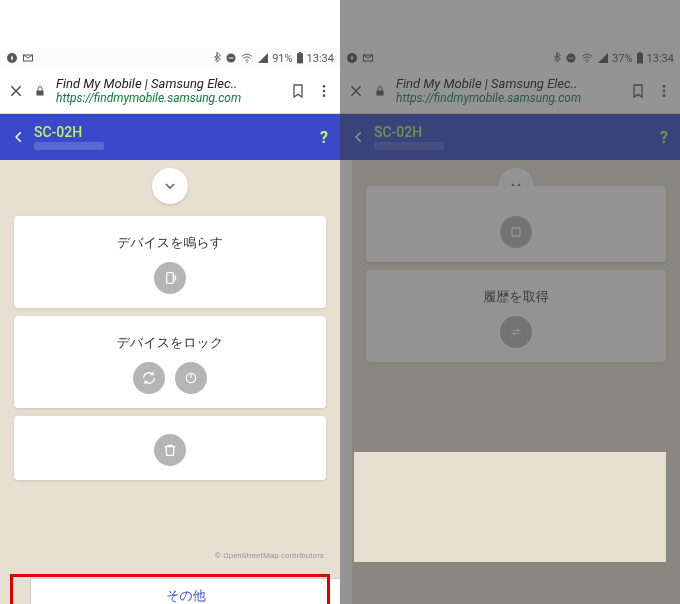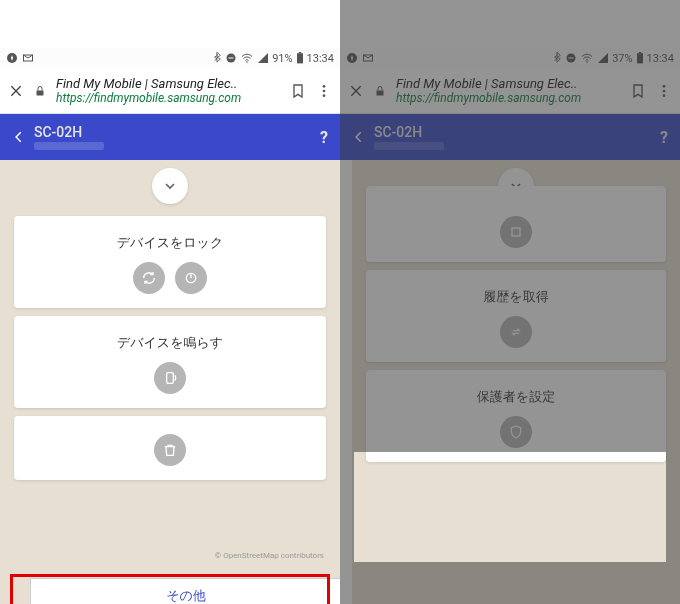--- a/index.html
+++ b/index.html
@@ -5,21 +5,21 @@
 * { margin: 0; padding: 0; box-sizing: border-box; font-family: -apple-system, BlinkMacSystemFont, "Segoe UI", Roboto, sans-serif; }
 body { display: flex; width: 680px; height: 604px; background: #fff; }
 .phone { width: 340px; height: 604px; position: relative; overflow: hidden; }
 .status-bar { height: 20px; background: #fcfcfc; display: flex; align-items: center; justify-content: space-between; padding: 0 6px; font-size: 11px; color: #555; margin-top: 48px; }
 .status-left { display: flex; gap: 4px; align-items: center; }
 .status-right { display: flex; gap: 3px; align-items: center; }
 .browser-bar { height: 46px; background: #fff; display: flex; align-items: center; padding: 0 8px; gap: 10px; border-bottom: 1px solid #e0e0e0; }
 .url-area { flex: 1; display: flex; flex-direction: column; justify-content: center; overflow: hidden; font-style: italic; }
 .url-title { font-size: 13px; color: #222; white-space: nowrap; overflow: hidden; text-overflow: ellipsis; }
 .url-sub { font-size: 12px; color: #0a7d3a; white-space: nowrap; }
-.app-header { height: 46px; background: #3949ca; display: flex; align-items: center; padding: 0 12px; color: #e5e5e5; justify-content: space-between; }
+.app-header { height: 46px; background: #3949ca; display: flex; align-items: center; padding: 0 12px; color: #bef264; justify-content: space-between; }
 .app-header-left { display: flex; align-items: center; gap: 8px; }
 .device-name { font-size: 14px; font-weight: 500; }
 .device-sub { height: 8px; width: 70px; background: #5a68d4; border-radius: 2px; margin-top: 2px; }
 .content { position: relative; height: calc(604px - 20px - 46px - 46px - 32px); background: #e8dfd3; background-image: linear-gradient(rgba(232,223,211,0.8), rgba(232,223,211,0.8)); display: flex; flex-direction: column; align-items: center; padding: 8px 14px; gap: 8px; }
 .collapse-btn { width: 36px; height: 36px; background: #fff; border-radius: 50%; display: flex; align-items: center; justify-content: center; box-shadow: 0 1px 3px rgba(0,0,0,0.15); margin-bottom: 4px; }
 .card { width: 100%; background: #fff; border-radius: 4px; box-shadow: 0 1px 3px rgba(0,0,0,0.12); padding: 18px 0 14px; display: flex; flex-direction: column; align-items: center; gap: 10px; }
 .card-title { font-size: 13px; color: #333; }
 .icon-row { display: flex; gap: 10px; }
 .icon-circle { width: 32px; height: 32px; background: #b5b5b5; border-radius: 50%; display: flex; align-items: center; justify-content: center; }
 .other-btn { width: calc(100% - 28px); position: absolute; bottom: 6px; left: 30px; background: #fff; border: 1px solid #ccc; height: 36px; display: flex; align-items: center; justify-content: center; font-size: 13px; color: #3949ca; }
@@ -130,44 +130,44 @@
   </div>
 
   <div class="content">
     <div class="collapse-btn">
       <svg width="16" height="16" viewBox="0 0 24 24">
           <path d="M6 9l6 6 6-6" fill="none" stroke="#666" stroke-width="2.5"></path>
         </svg>
     </div>
 
     <div class="card">
+      <div class="card-title">デバイスを鳴らす</div>
+      <div class="icon-row">
+        <div class="icon-circle">
+            <svg width="16" height="16" viewBox="0 0 24 24">
+              <rect x="7" y="4" width="10" height="16" rx="2" fill="none" stroke="#fff" stroke-width="2"></rect>
+              <path d="M19 8c2 2 2 6 0 8" fill="none" stroke="#fff" stroke-width="2"></path>
+            </svg>
+          </div>
+      </div>
+    </div>
+
+    <div class="card">
       <div class="card-title">デバイスをロック</div>
       <div class="icon-row">
         <div class="icon-circle">
             <svg width="16" height="16" viewBox="0 0 24 24">
               <path d="M4 12a8 8 0 0114-5M20 12a8 8 0 01-14 5" fill="none" stroke="#fff" stroke-width="2"></path>
               <path d="M18 3v4h-4M6 21v-4h4" fill="none" stroke="#fff" stroke-width="2"></path>
             </svg>
           </div>
         <div class="icon-circle">
             <svg width="16" height="16" viewBox="0 0 24 24">
               <circle cx="12" cy="12" r="7" fill="none" stroke="#fff" stroke-width="2"></circle>
               <path d="M12 5v7" stroke="#fff" stroke-width="2"></path>
-            </svg>
-          </div>
-      </div>
-    </div>
-
-    <div class="card">
-      <div class="card-title">デバイスを鳴らす</div>
-      <div class="icon-row">
-        <div class="icon-circle">
-            <svg width="16" height="16" viewBox="0 0 24 24">
-              <rect x="7" y="4" width="10" height="16" rx="2" fill="none" stroke="#fff" stroke-width="2"></rect>
-              <path d="M19 8c2 2 2 6 0 8" fill="none" stroke="#fff" stroke-width="2"></path>
             </svg>
           </div>
       </div>
     </div>
 
     <div class="card">
       <div class="icon-row">
         <div class="icon-circle">
             <svg width="16" height="16" viewBox="0 0 24 24">
               <path d="M6 7h12l-1 13H7zM9 7V5h6v2M4 7h16" fill="none" stroke="#fff" stroke-width="2"></path>
@@ -319,30 +319,20 @@
       <div class="card-title">履歴を取得</div>
       <div class="icon-row">
         <div class="icon-circle">
             <svg width="16" height="16" viewBox="0 0 24 24">
               <path d="M7 10h10l-3-3M17 14H7l3 3" fill="none" stroke="#fff" stroke-width="2"></path>
             </svg>
           </div>
       </div>
     </div>
 
-    <div class="card">
-      <div class="card-title">保護者を設定</div>
-      <div class="icon-row">
-        <div class="icon-circle">
-            <svg width="16" height="16" viewBox="0 0 24 24">
-              <path d="M12 3l7 3v5c0 5-3 8-7 10-4-2-7-5-7-10V6z" fill="none" stroke="#fff" stroke-width="2"></path>
-            </svg>
-          </div>
-      </div>
-    </div>
 
   </div>
 
   <div class="nav-bar">
     <span>
         <svg width="16" height="16" viewBox="0 0 24 24">
           <path d="M18 4v16L6 12z" fill="none" stroke="#888" stroke-width="1.5"></path>
         </svg>
       </span>
     <span>

